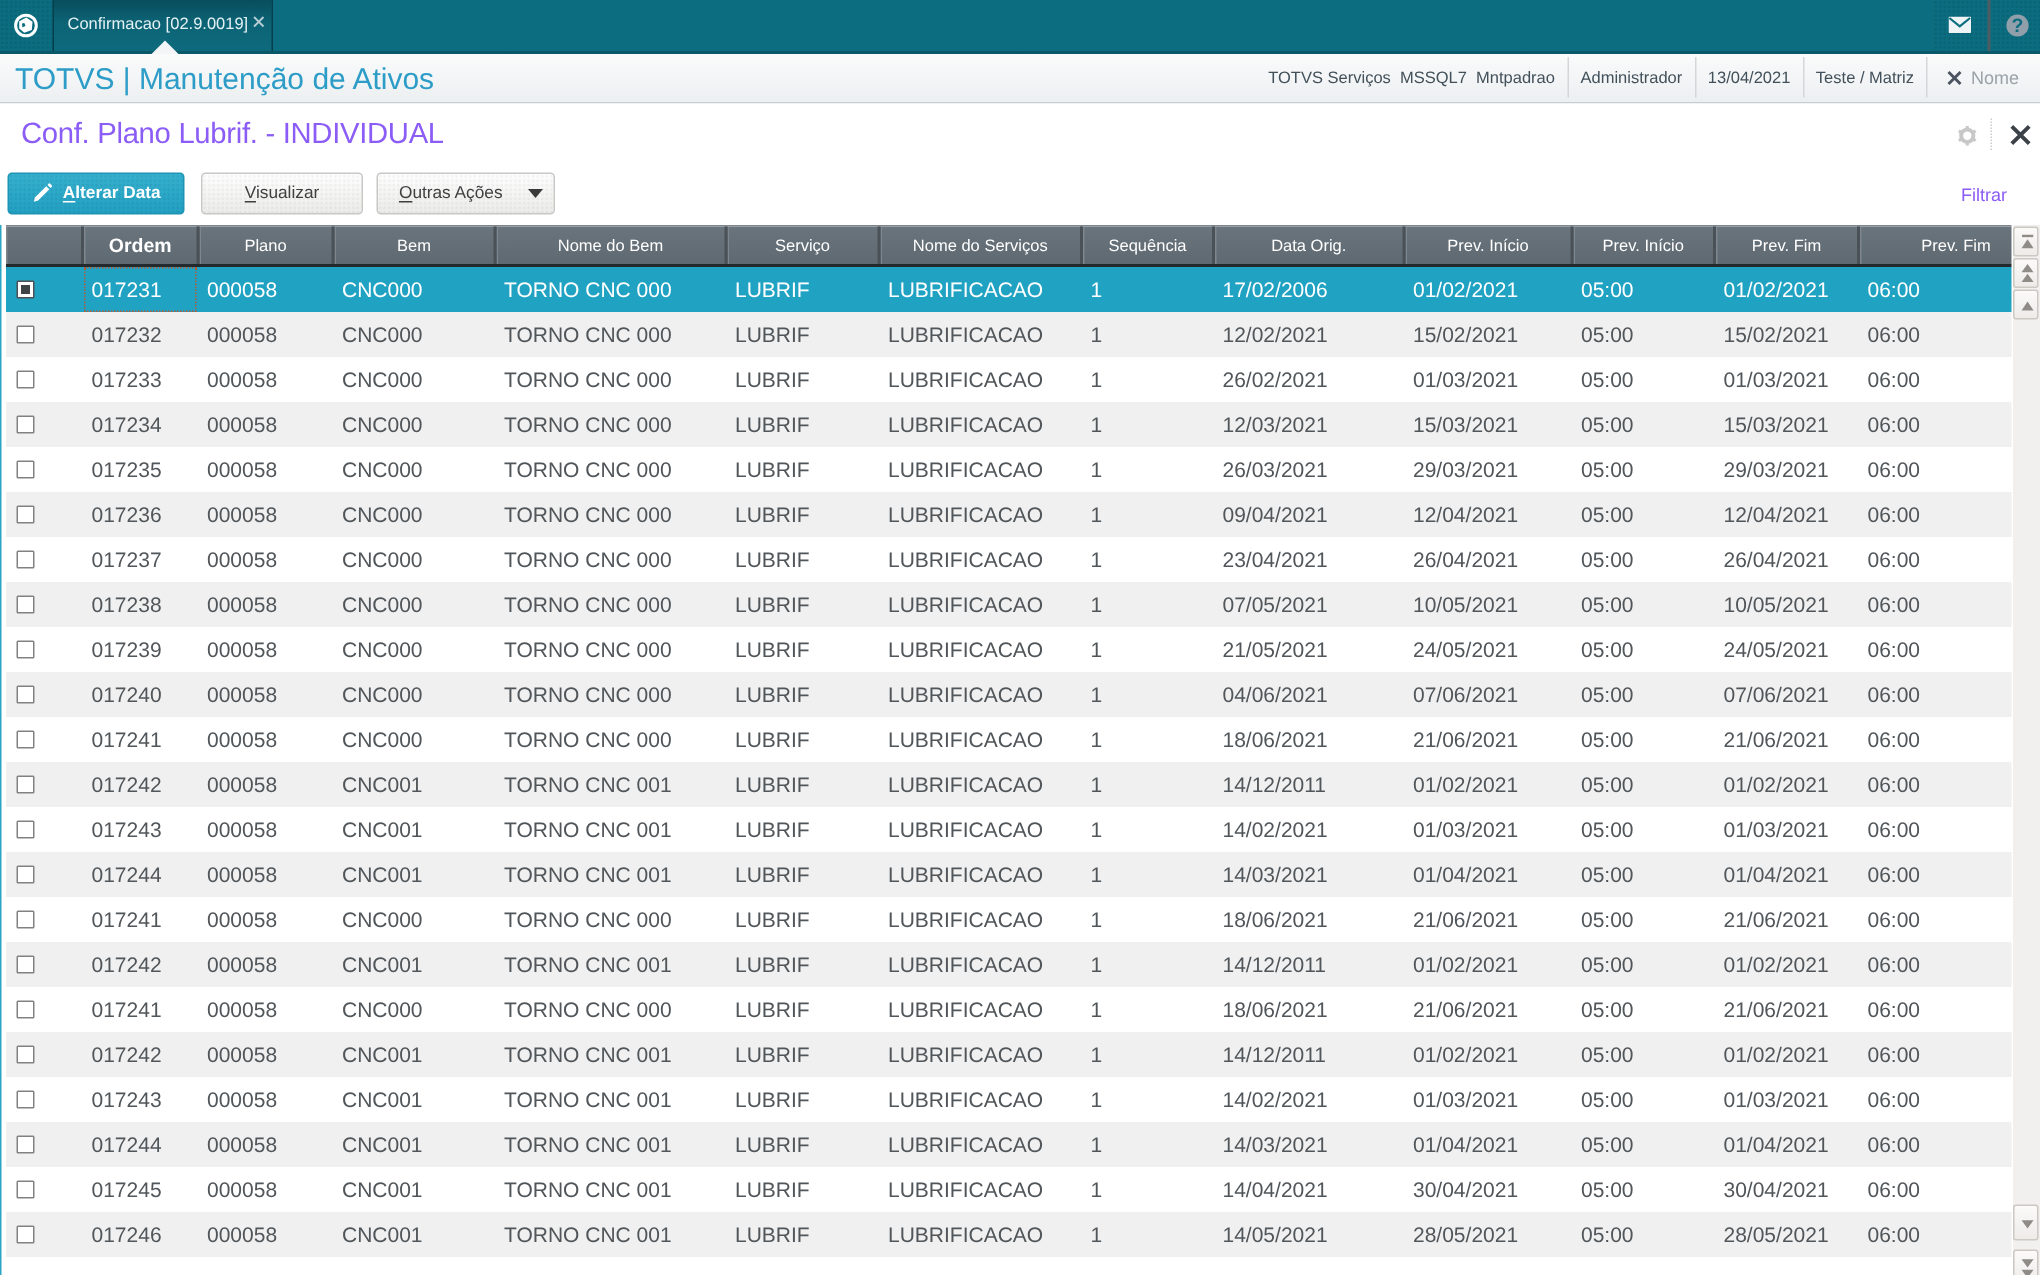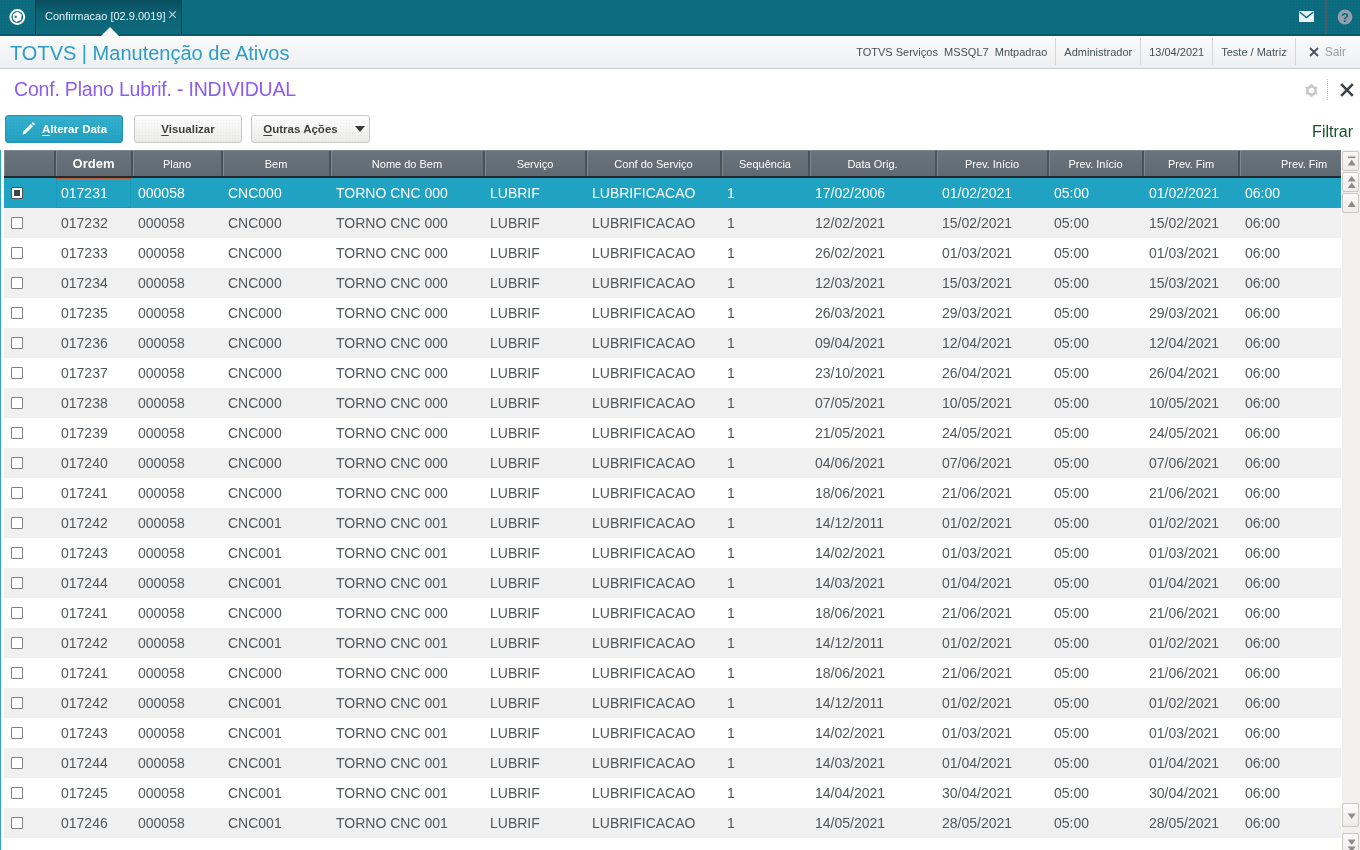--- a/index.html
+++ b/index.html
@@ -45,27 +45,27 @@
 
 
 .toolbar { position:absolute; left:0; top:112px; width:1360px; height:38px; background:#fff; }
 .btn { position:absolute; top:3px; height:28px; border-radius:3px; font-size:11.5px;
   display:flex; align-items:center; justify-content:center; }
 .btn-primary { left:5px; width:118px; color:#fff; font-weight:bold;
   background-image:radial-gradient(rgba(0,40,60,0.07) 0.8px, transparent 1px),linear-gradient(180deg,#35b0ce,#23a0c2);
   background-size:3px 3px,auto;
   border:1px solid #1f93b4; }
 .btn-plain { background-image:radial-gradient(rgba(60,60,60,0.05) 0.8px, transparent 1px),linear-gradient(180deg,#fefefe,#ebebe9);
-  background-size:3px 3px,auto; border:1px solid #c8c8c6; color:#3f3f3f;font-weight:bold; }
+  background-size:3px 3px,auto; border:1px solid #c8c8c6; color:#3f3f3f; }
 .btn u { text-underline-offset:2px; }
 .b2 { left:134px; width:108px; }
 .b3 { left:251px; width:119px; }
 .caret { width:0; height:0; border-left:5.5px solid transparent; border-right:5.5px solid transparent;
   border-top:6.5px solid #3a3a3a; margin-left:17px; margin-right:-7px; }
-.filtrar { position:absolute; right:7px; top:11px; font-size:16px; color:#14532d; }
+.filtrar { position:absolute; right:22px; top:11px; font-size:12px; color:#8b5cf6; }
 
 
 .leftline { position:absolute; left:0; top:150px; width:1px; height:700px; background:#2aa5c4; }
 .grid { position:absolute; left:4px; top:150px; width:1337px; height:764px; overflow:hidden; }
 .ghead { position:absolute; left:0; top:0; width:1364px; height:28px;
   display:grid; grid-template-columns:52px 77px 90px 108px 154px 102px 135px 88px 127px 112px 95px 96px 128px;
   background:linear-gradient(180deg,#6a747c,#5f6971);
   border-top:1px solid #7d868d; border-bottom:2px solid #23292d; }
 .hc { position:relative; display:flex; align-items:center; justify-content:center;
   font-size:11px; color:#fff; border-right:2px solid #4a5258;
@@ -131,21 +131,21 @@
       <span class="vs"></span>
       <span class="it">13/04/2021</span>
       <span class="vs"></span>
       <span class="it">Teste / Matriz</span>
       <span class="vs"></span>
       <span class="sairx">
           <svg width="10" height="10" viewBox="0 0 10 10">
             <path d="M1 1 L9 9 M9 1 L1 9" stroke="#4b5360" stroke-width="1.9"></path>
           </svg>
         </span>
-      <span class="sair">Sair</span>
+      <span class="sair">Nome</span>
     </div>
   </div>
 
   <div class="titlebar">
     <span class="title">Conf. Plano Lubrif. - INDIVIDUAL</span>
   </div>
   <svg class="gear" width="15" height="15" viewBox="0 0 15 15">
     <g stroke="#c8c8c8" fill="none">
       <circle cx="7.5" cy="7.5" r="4.1" stroke-width="2.6"></circle>
       <g stroke-width="2.1">
@@ -183,21 +183,21 @@
 
   <div class="leftline"></div>
   <div class="grid">
     <div class="ghead">
         <div class="hc"></div>
         <div class="hc hb">Ordem</div>
         <div class="hc">Plano</div>
         <div class="hc">Bem</div>
         <div class="hc">Nome do Bem</div>
         <div class="hc">Serviço</div>
-        <div class="hc">Conf do Serviço</div>
+        <div class="hc">Nome do Serviços</div>
         <div class="hc">Sequência</div>
         <div class="hc">Data Orig.</div>
         <div class="hc">Prev. Início</div>
         <div class="hc">Prev. Início</div>
         <div class="hc">Prev. Fim</div>
         <div class="hc">Prev. Fim</div>
       </div>
     <div class="gbody">
 <div class="row sel">
           <div class="c c0">
@@ -307,21 +307,21 @@
           <div class="c c0">
             <span class="cb"></span>
           </div>
           <div class="c">017237</div>
           <div class="c">000058</div>
           <div class="c">CNC000</div>
           <div class="c">TORNO CNC 000</div>
           <div class="c">LUBRIF</div>
           <div class="c">LUBRIFICACAO</div>
           <div class="c">1</div>
-          <div class="c">23/10/2021</div>
+          <div class="c">23/04/2021</div>
           <div class="c">26/04/2021</div>
           <div class="c">05:00</div>
           <div class="c">26/04/2021</div>
           <div class="c">06:00</div>
         </div>
 <div class="row odd">
           <div class="c c0">
             <span class="cb"></span>
           </div>
           <div class="c">017238</div>

